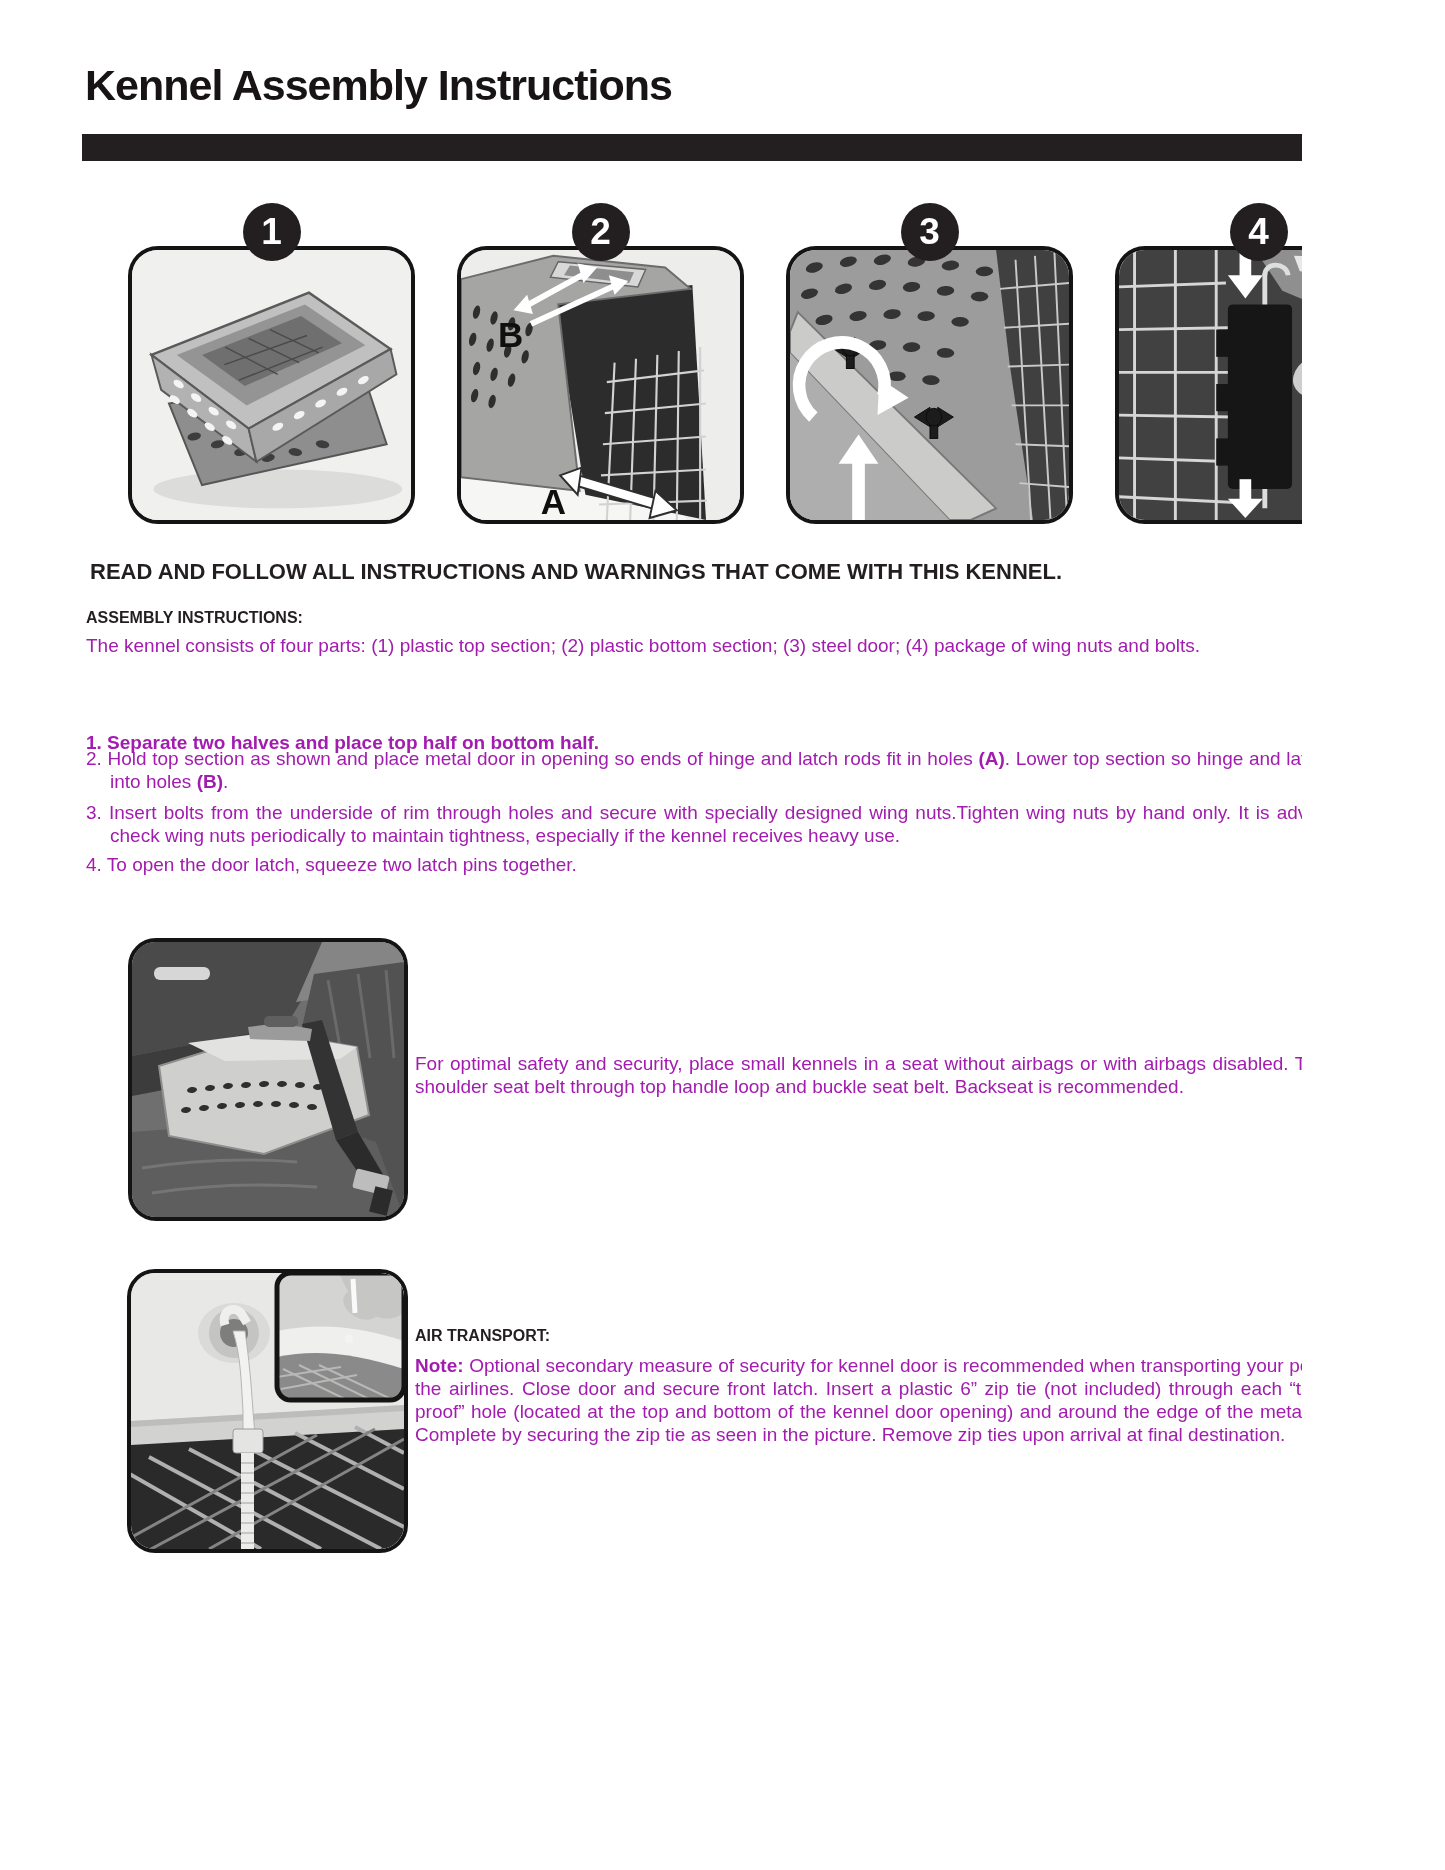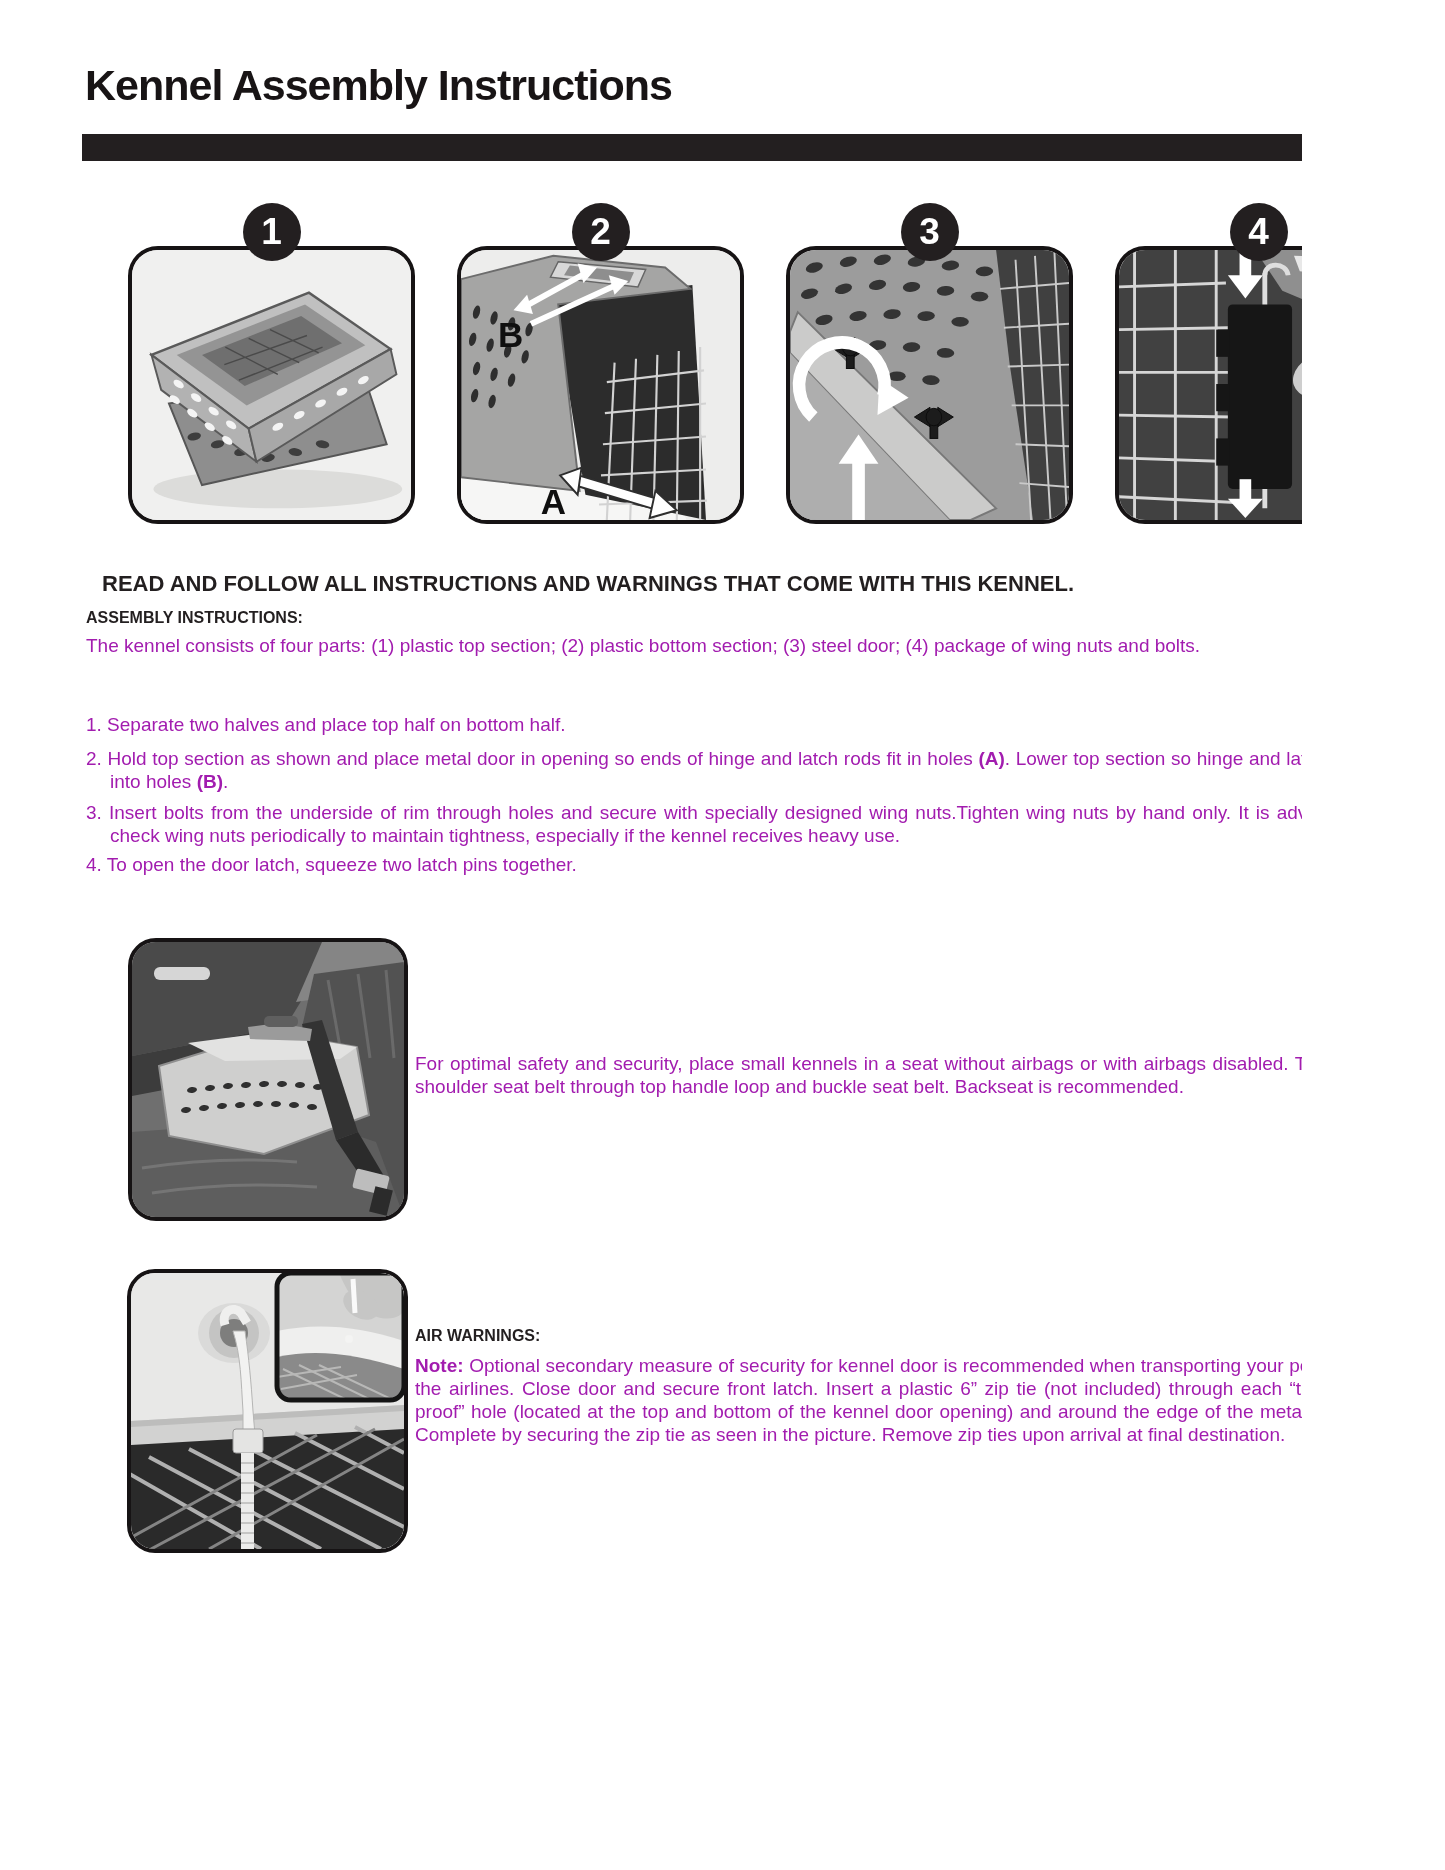--- a/index.html
+++ b/index.html
@@ -20,21 +20,21 @@
     border:4px solid #161314;border-radius:30px;overflow:hidden;background:#ededed;
   }
   .panel-clip svg{display:block;width:100%;height:100%;}
   .badge{
     position:absolute;top:-43px;left:50%;transform:translateX(-50%);
     width:58px;height:58px;border-radius:50%;background:#231f20;color:#ffffff;
     display:flex;align-items:center;justify-content:center;
     font-size:37px;font-weight:bold;z-index:3;
   }
   
-  .warning{left:86px;top:556px;width:1270px;font-size:22px;font-weight:bold;color:#231f20;line-height:1.1;margin:16px;}
+  .warning{left:86px;top:556px;width:1270px;font-size:22px;font-weight:bold;color:#231f20;line-height:1.1;margin:4px;}
   .h2{font-size:16px;font-weight:bold;color:#231f20;line-height:1;margin:0;}
   .body-text{font-size:19px;line-height:23px;color:#a21caf;margin:0;}
   .main-col{left:86px;width:1270px;}
   .side-col{left:415px;width:940px;}
   .justify{text-align:justify;}
   .step{padding-left:24px;text-indent:-24px;}
   b{font-weight:bold;}
   
   .photo-fig{border:4px solid #161314;border-radius:28px;overflow:hidden;background:#ddd;}
   .photo-fig svg{display:block;width:100%;height:100%;}
@@ -237,21 +237,21 @@
       </svg>
     </div>
   </figure>
 
   <p class="abs warning">READ AND FOLLOW ALL INSTRUCTIONS AND WARNINGS THAT COME WITH THIS KENNEL.</p>
 
   <h2 class="abs h2 main-col" style="top:610px;">ASSEMBLY INSTRUCTIONS:</h2>
   <p class="abs body-text main-col" style="top:634px;">The kennel consists of four parts: (1) plastic top section; (2) plastic bottom section; (3) steel door; (4) package of wing nuts and bolts.</p>
 
 
-  <p class="abs body-text main-col step" style="top:713px;">1. Separate two halves and place top half on bottom half.</p>
+  <p class="abs body-text main-col step" style="top:731px;font-weight:bold;">1. Separate two halves and place top half on bottom half.</p>
 
   <p class="abs body-text main-col step justify" style="top:747px;"><span>2. Hold top section as shown and place metal door in opening so ends of hinge and latch rods fit in holes </span><b>(A)</b><span>. Lower top section so hinge and latch rod fit into holes </span><b>(B)</b><span>.</span></p>
 
   <p class="abs body-text main-col step justify" style="top:801px;">3. Insert bolts from the underside of rim through holes and secure with specially designed wing nuts.Tighten wing nuts by hand only. It is advisable to check wing nuts periodically to maintain tightness, especially if the kennel receives heavy use.</p>
 
   <p class="abs body-text main-col step" style="top:853px;">4. To open the door latch, squeeze two latch pins together.</p>
 
   <figure class="abs photo-fig" style="left:88px;top:922px;width:280px;height:283px;box-sizing:border-box;">
     <svg viewBox="0 0 272 275" preserveAspectRatio="none">
       <rect width="272" height="275" fill="#6f6f6f"></rect>
@@ -341,16 +341,16 @@
         </g>
         <path d="M208,0 C218,24 230,38 246,44 C260,48 273,44 273,34 L273,0 Z" fill="#c6c6c5"></path>
         <ellipse cx="230" cy="32" rx="19" ry="13" fill="#c6c6c5" transform="rotate(30 230 32)"></ellipse>
         <path d="M222,6 L224,40" stroke="#fafafa" stroke-width="5" fill="none"></path>
         <circle cx="218" cy="66" r="4" fill="#f4f4f3"></circle>
       </g>
       <rect x="146" y="0" width="127" height="127" rx="14" fill="none" stroke="#141414" stroke-width="5"></rect>
     </svg>
   </figure>
 
-  <h2 class="abs h2 side-col" style="top:1328px;">AIR WARNINGS:</h2>
+  <h2 class="abs h2 side-col" style="top:1328px;">AIR TRANSPORT:</h2>
   <p class="abs body-text side-col justify" style="top:1354px;"><b>Note:</b><span> Optional secondary measure of security for kennel door is recommended when transporting your pet with the airlines. Close door and secure front latch. Insert a plastic 6” zip tie (not included) through each “tamper proof” hole (located at the top and bottom of the kennel door opening) and around the edge of the metal door. Complete by securing the zip tie as seen in the picture. Remove zip ties upon arrival at final destination.</span></p>
 
 </div>
 
 </body></html>

